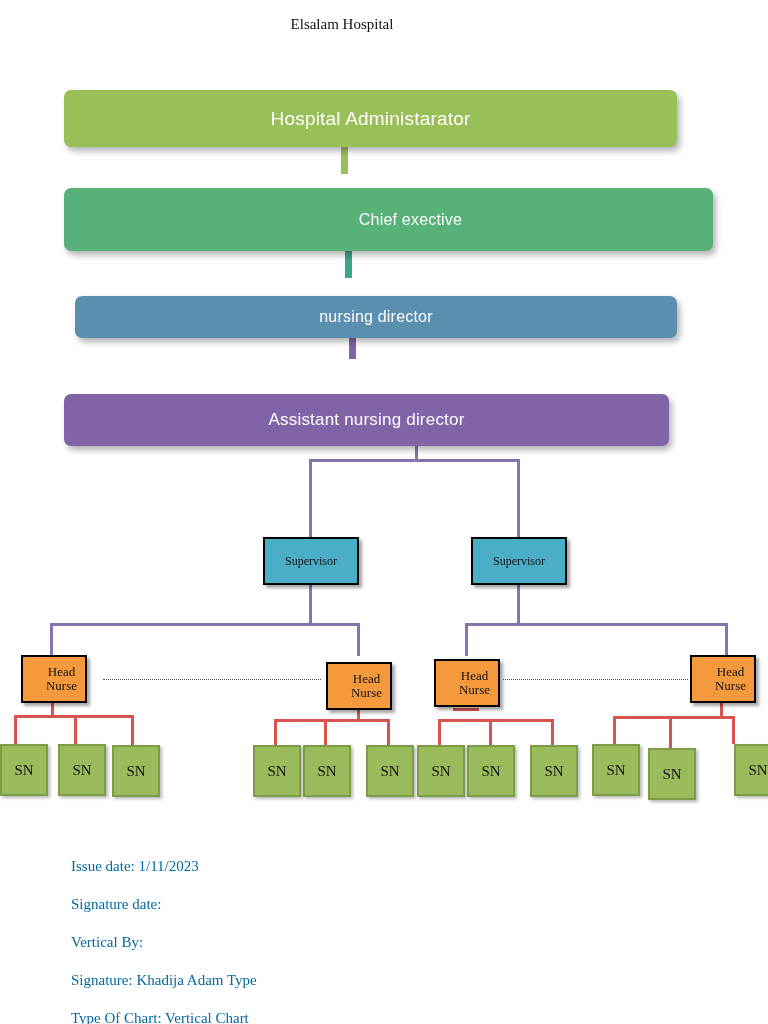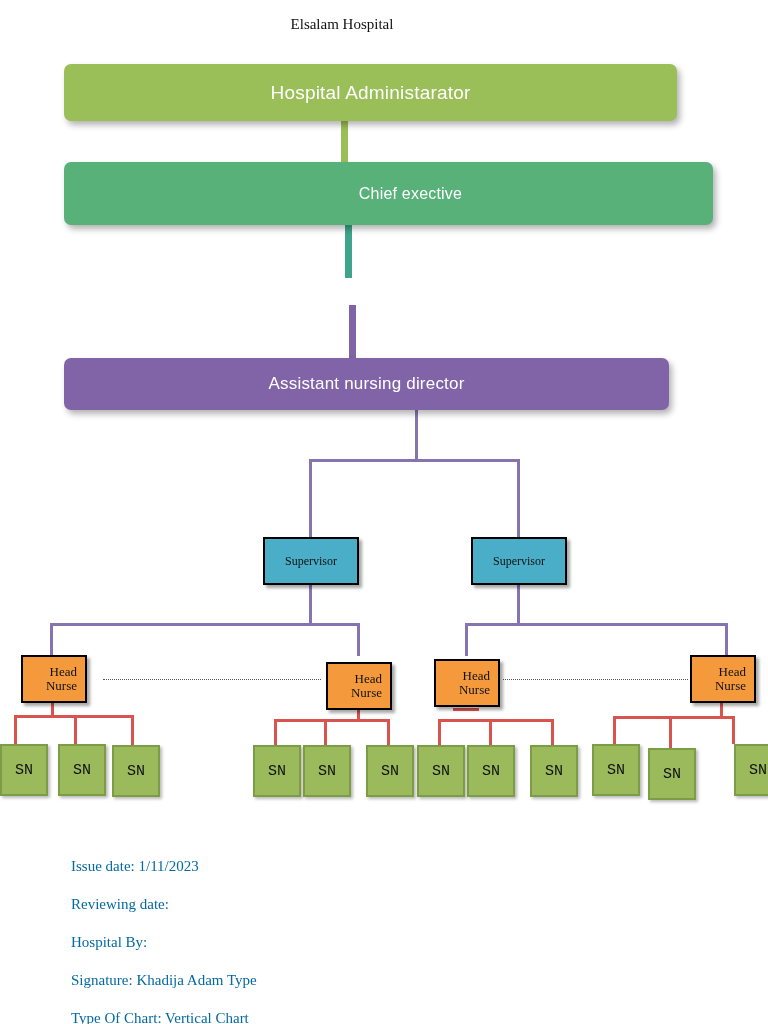--- a/index.html
+++ b/index.html
@@ -16,44 +16,44 @@
     text-align:center;font-size:15px;color:#111;
     font-family:"Liberation Serif",serif;
   }
 
   
   .bar{
     position:absolute;border-radius:7px;
     display:flex;align-items:center;justify-content:center;
     color:#ffffff;font-family:"Liberation Sans",sans-serif;
     font-weight:400;box-shadow:3px 4px 6px rgba(0,0,0,.30);
-    letter-spacing:.2px;z-index:5;
+    letter-spacing:.2px;z-index:5;margin-top:26px;
   }
   #bar-admin   {left:64px; top:64px;  width:613px;height:57px; font-size:19px;}
   #bar-chief   {left:64px; top:162px; width:605px;height:63px; font-size:16px;padding-left:44px;}
   #bar-nursing {left:75px; top:270px; width:602px;height:42px; font-size:16px;}
-  #bar-asst    {left:64px; top:358px; width:605px;height:52px; font-size:17px;}
+  #bar-asst    {left:64px; top:368px; width:605px;height:52px; font-size:17px;}
 
   
   .node{
     position:absolute;border:2px solid #000;
     display:flex;align-items:center;justify-content:center;
-    text-align:right;color:#111;
+    text-align:center;color:#111;
     font-family:"Liberation Serif",serif;
     box-shadow:3px 3px 3px rgba(0,0,0,.35);
     z-index:6;line-height:1.05;
   }
   .supervisor{width:92px;height:44px;font-size:12px;}
   .headnurse{width:62px;height:44px;font-size:13px;}
   .headnurse span{display:block;margin-left:15px;}
   .sn{
     position:absolute;width:44px;height:48px;
     border:2px solid #7C9C45;background:#9BBA5C;
     display:flex;align-items:center;justify-content:center;
-    font-family:Liberation Mono, monospace;font-size:15px;color:#111;
+    font-family:Liberation Serif, serif;font-size:15px;color:#111;
     box-shadow:2px 2px 3px rgba(0,0,0,.28);z-index:6;
   }
 
   
   .conn{position:absolute;z-index:2;}
   .v{width:0;border-left-width:3px;border-left-style:solid;}
   .h{height:0;border-top-width:3px;border-top-style:solid;}
   .v-thick{width:0;border-left-width:7px;border-left-style:solid;}
   .v-red{width:0;border-left-width:3px;border-left-style:solid;border-left-color:#D9534F;}
   .h-red{height:0;border-top-width:3px;border-top-style:solid;border-top-color:#D9534F;}
@@ -80,20 +80,23 @@
   <div class="conn v-thick" style="left:349px;top:305px;height:54px;border-left-color:#8163A8;"></div>
 
   <div class="bar" id="bar-admin" style="background:#9ABF58;">
     <span>Hospital Administarator</span>
   </div>
 
   <div class="bar" id="bar-chief" style="background:#57B178;">
     <span>Chief exective</span>
   </div>
 
+  <div class="bar" id="bar-nursing" style="background:#5B8FB0;">
+    <span>nursing director</span>
+  </div>
 
   <div class="bar" id="bar-asst" style="background:#8163A8;">
     <span>Assistant nursing director</span>
   </div>
 
   <div class="conn v" style="left:415px;top:402px;height:58px;border-left-color:#8674B0;"></div>
   <div class="conn h" style="left:309px;top:459px;width:210px;border-top-color:#8674B0;"></div>
   <div class="conn v" style="left:309px;top:459px;height:80px;border-left-color:#8674B0;"></div>
   <div class="conn v" style="left:517px;top:459px;height:80px;border-left-color:#8674B0;"></div>
 
@@ -201,19 +204,19 @@
   </div>
   <div class="sn" style="left:648px;top:748px;">
     <span>SN</span>
   </div>
   <div class="sn" style="left:734px;top:744px;">
     <span>SN</span>
   </div>
 
   <div class="footer">
     <div>Issue date: 1/11/2023</div>
-    <div>Reviewing date:</div>
-    <div>Hospital By:</div>
+    <div>Signature date:</div>
+    <div>Vertical By:</div>
     <div>Signature: Khadija Adam Type</div>
     <div>Type Of Chart: Vertical Chart</div>
   </div>
 
 </div>
 
 </body></html>

